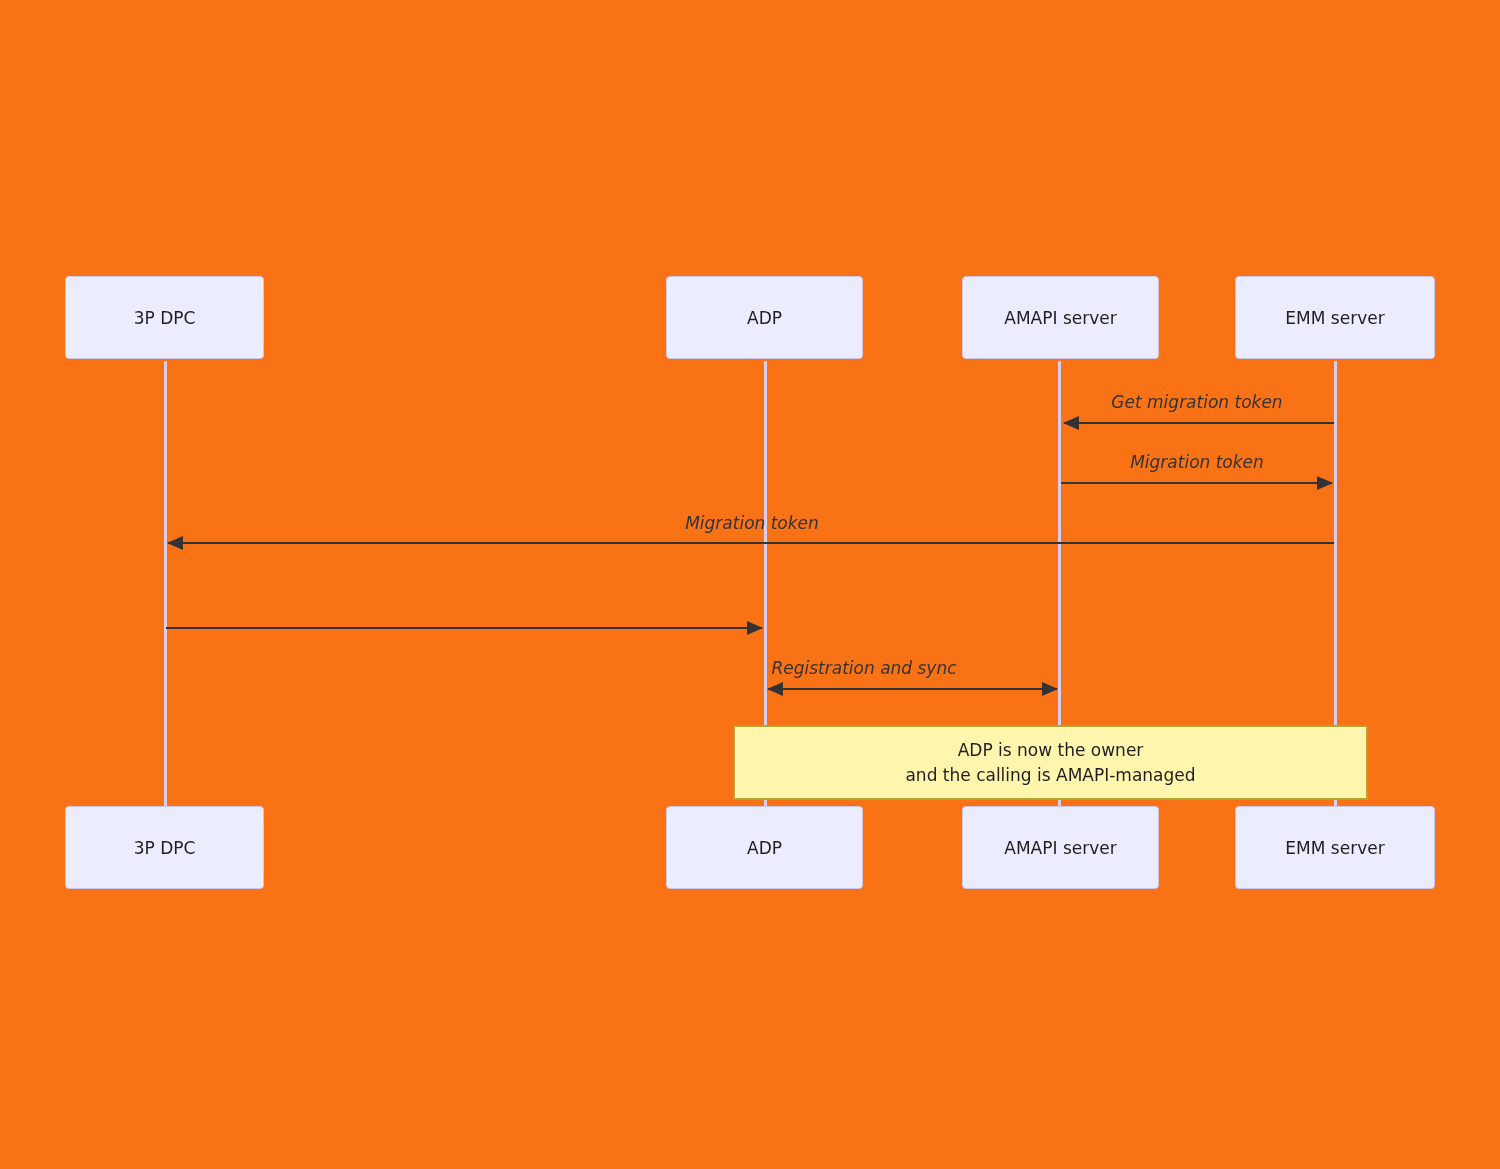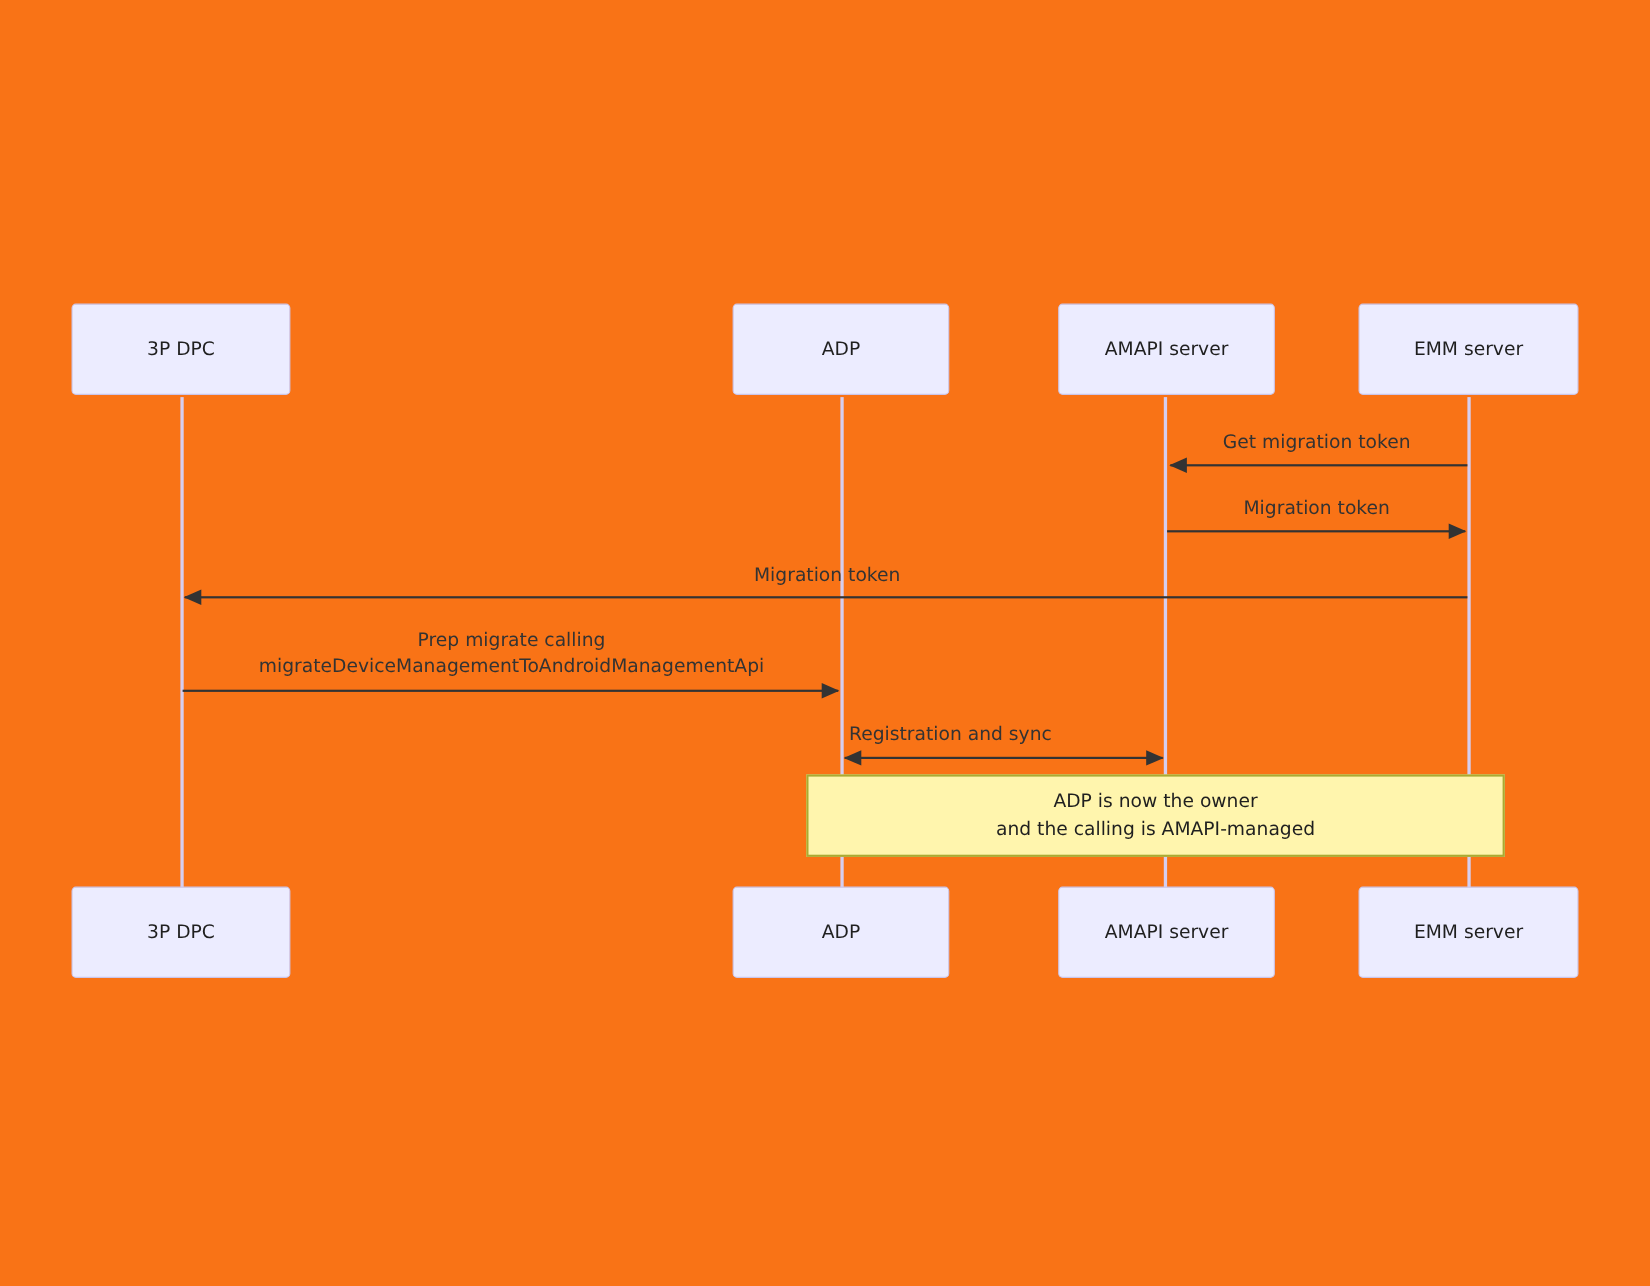--- a/index.html
+++ b/index.html
@@ -30,20 +30,21 @@
     background: #D6CEEF;
   }
   .msg-label {
     position: absolute;
     transform: translateX(-50%);
     font-size: 17px;
     line-height: 24px;
     color: #333333;
     white-space: nowrap;
     text-align: center;
+    font-style: italic;
   }
   .msg-arrow { position: absolute; height: 14px; }
   .msg-arrow .line {
     position: absolute;
     left: 1px; right: 1px; top: 6px;
     height: 2px;
     background: #333333;
   }
   .msg-arrow .head-left {
     position: absolute; left: 0; top: 0;
@@ -108,37 +109,33 @@
     <div class="line"></div>
     <div class="head-right"></div>
   </div>
 
   <div class="msg-label" style="left:752px; top:511px;">Migration token</div>
   <div class="msg-arrow" style="left:167px; top:536px; width:1168px;">
     <div class="line"></div>
     <div class="head-left"></div>
   </div>
 
-  <div class="msg-label" style="left:465px; top:570px;">
-    <span style="display:block;">Prep migrate calling</span>
-    <span style="display:block;">migrateDeviceManagementToAndroidManagementApi</span>
-  </div>
   <div class="msg-arrow" style="left:165px; top:621px; width:598px;">
     <div class="line"></div>
     <div class="head-right"></div>
   </div>
 
   <div class="msg-label" style="left:864px; top:656px;">Registration and sync</div>
   <div class="msg-arrow" style="left:767px; top:682px; width:291px;">
     <div class="line"></div>
     <div class="head-left"></div>
     <div class="head-right"></div>
   </div>
 
-  <div class="note-box" style="left:733px; top:704px; width:635px; height:75px;">
+  <div class="note-box" style="left:733px; top:725px; width:635px; height:75px;">
     <span>ADP is now the owner</span>
     <span>and the calling is AMAPI-managed</span>
   </div>
 
   <div class="actor-box" style="left:65px; top:806px; width:199px;">
     <span>3P DPC</span>
   </div>
   <div class="actor-box" style="left:666px; top:806px; width:197px;">
     <span>ADP</span>
   </div>

